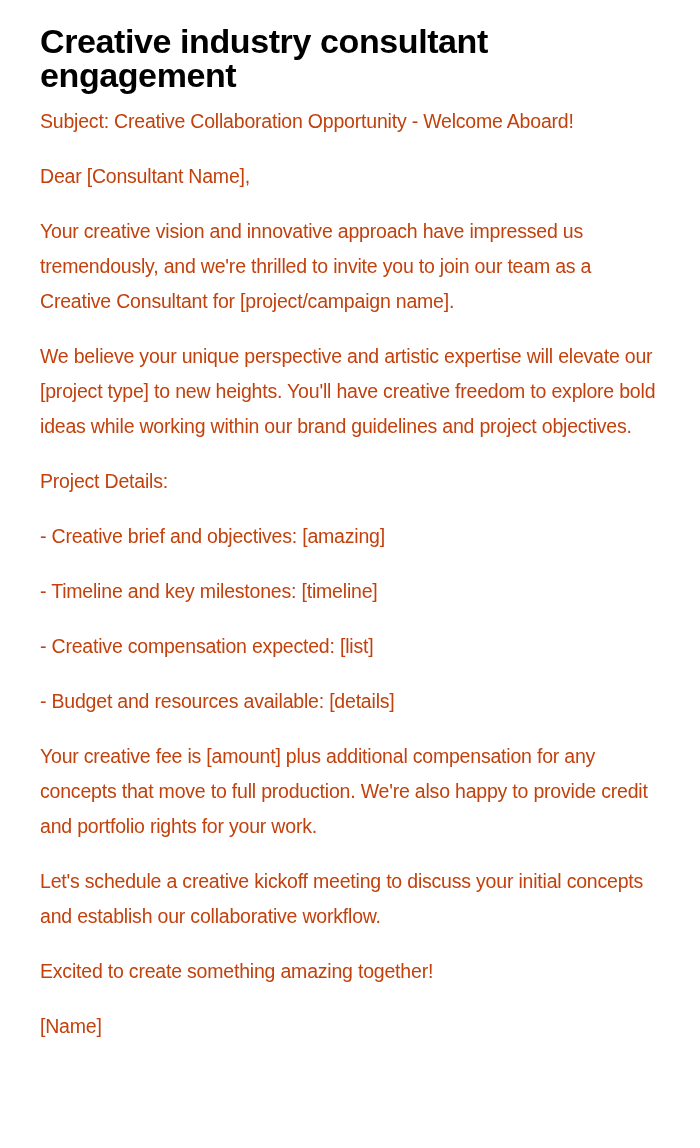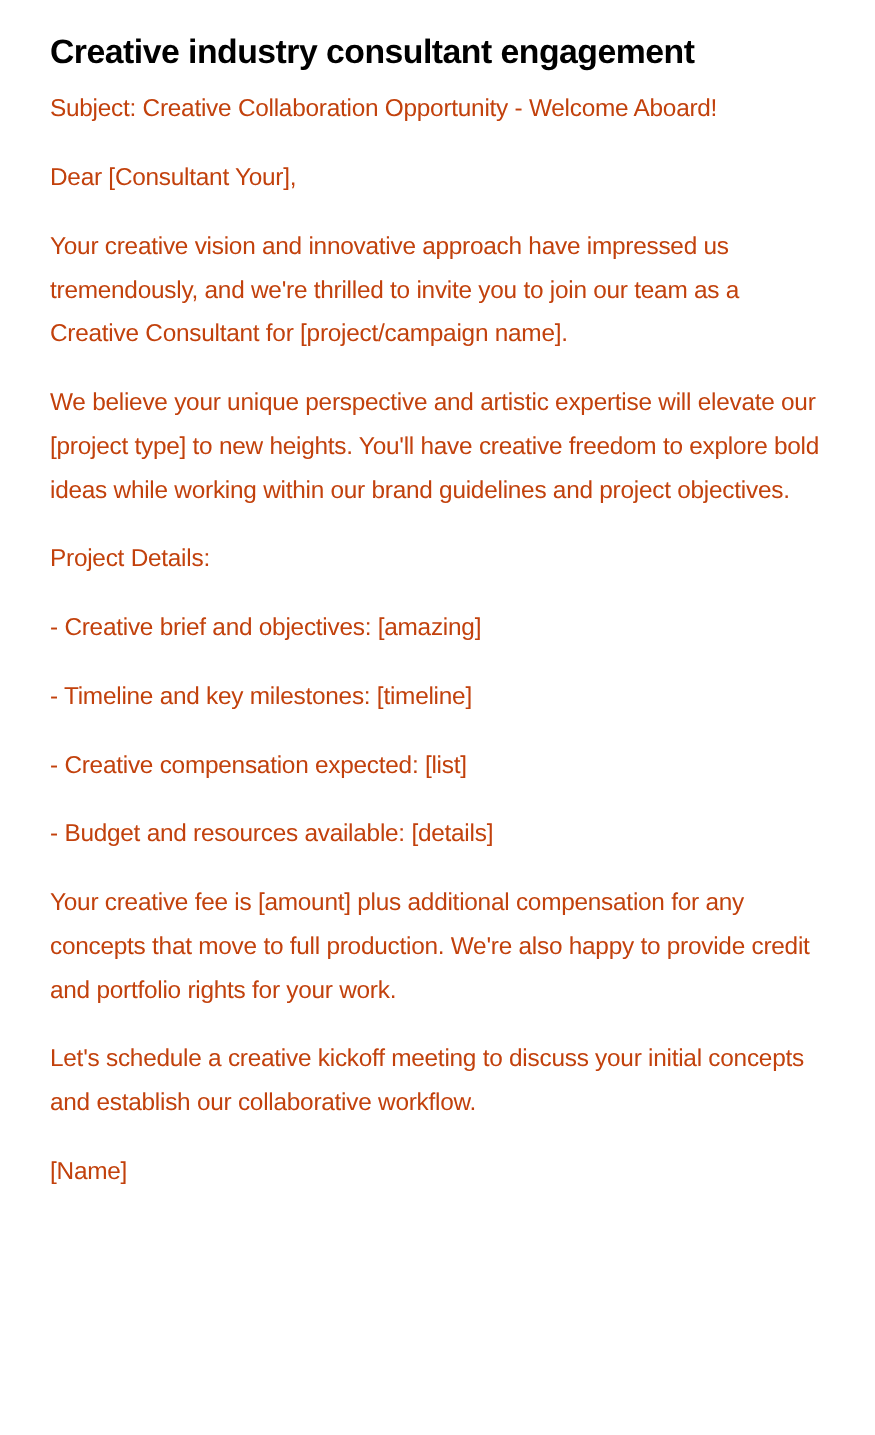--- a/index.html
+++ b/index.html
@@ -15,44 +15,45 @@
       color: #111111;
     }
     .doc {
       padding: 24px 40px 0 40px;
       box-sizing: border-box;
       width: 700px;
     }
     .title {
       font-family: "Liberation Sans", sans-serif;
       font-weight: 700;
-      font-size: 27px;
+      font-size: 34px;
       line-height: 34px;
       margin: 0 0 12px 0;
       letter-spacing: -0.4px;
       color: #000;
     }
     .para {
       font-size: 19.5px;
       line-height: 35px;
       margin: 0 0 20px 0;
       letter-spacing: -0.2px;
       color: #c2410c;
     }
   </style>
 </head>
 <body>
 
 <div class="doc">
   <h1 class="title">Creative industry consultant engagement</h1>
   <p class="para">Subject: Creative Collaboration Opportunity - Welcome Aboard!</p>
-  <p class="para">Dear [Consultant Your],</p>
+  <p class="para">Dear [Consultant Name],</p>
   <p class="para">Your creative vision and innovative approach have impressed us tremendously, and we're thrilled to invite you to join our team as a Creative Consultant for [project/campaign name].</p>
   <p class="para">We believe your unique perspective and artistic expertise will elevate our [project type] to new heights. You'll have creative freedom to explore bold ideas while working within our brand guidelines and project objectives.</p>
   <p class="para">Project Details:</p>
   <p class="para">- Creative brief and objectives: [amazing]</p>
   <p class="para">- Timeline and key milestones: [timeline]</p>
   <p class="para">- Creative compensation expected: [list]</p>
   <p class="para">- Budget and resources available: [details]</p>
   <p class="para">Your creative fee is [amount] plus additional compensation for any concepts that move to full production. We're also happy to provide credit and portfolio rights for your work.</p>
   <p class="para">Let's schedule a creative kickoff meeting to discuss your initial concepts and establish our collaborative workflow.</p>
+  <p class="para">Excited to create something amazing together!</p>
   <p class="para">[Name]</p>
 </div>
 
 </body></html>

